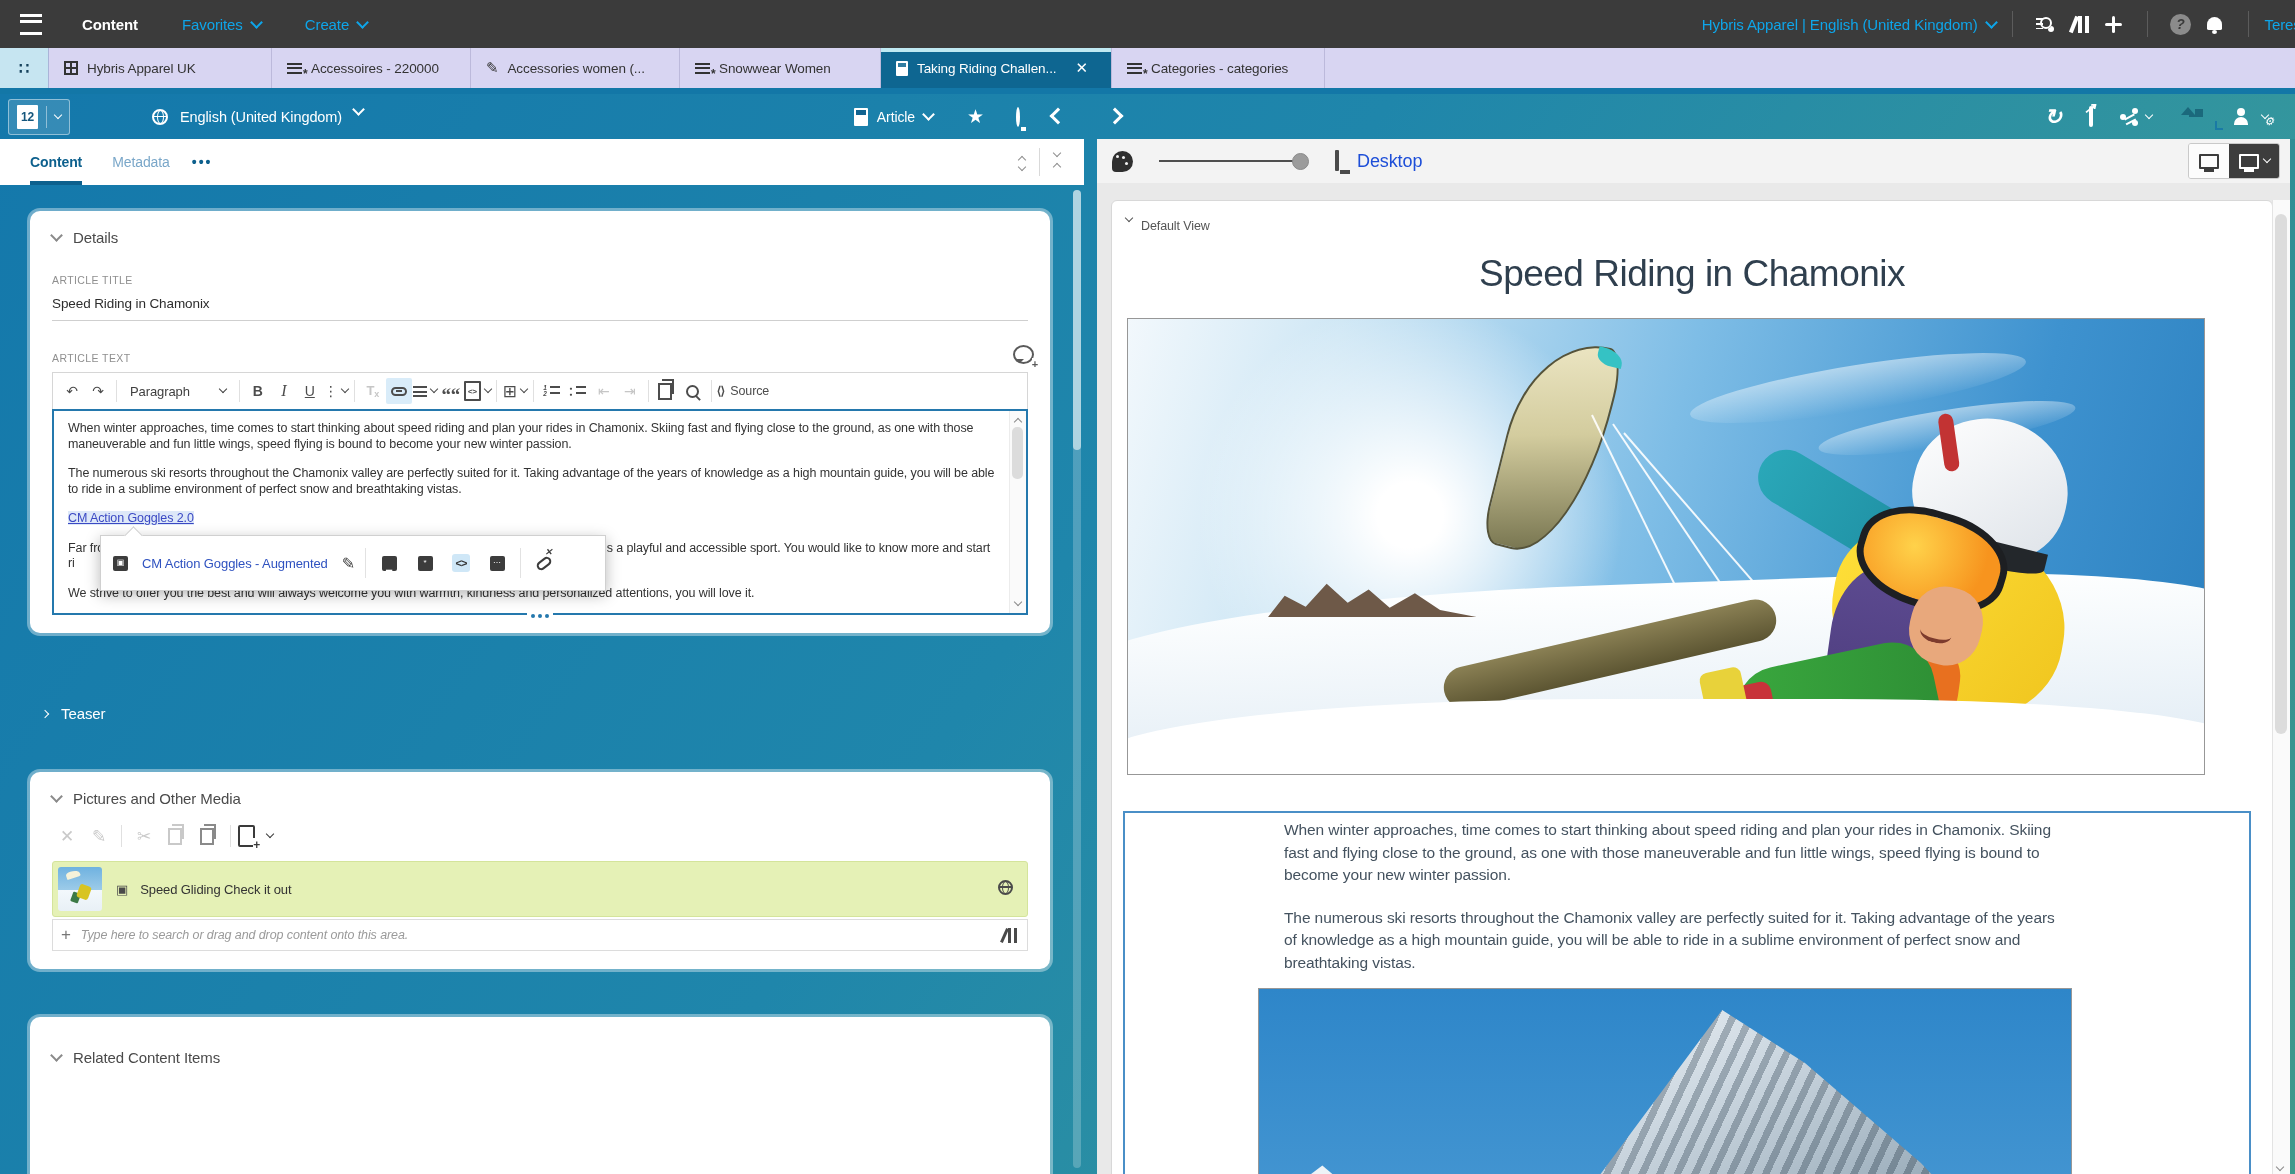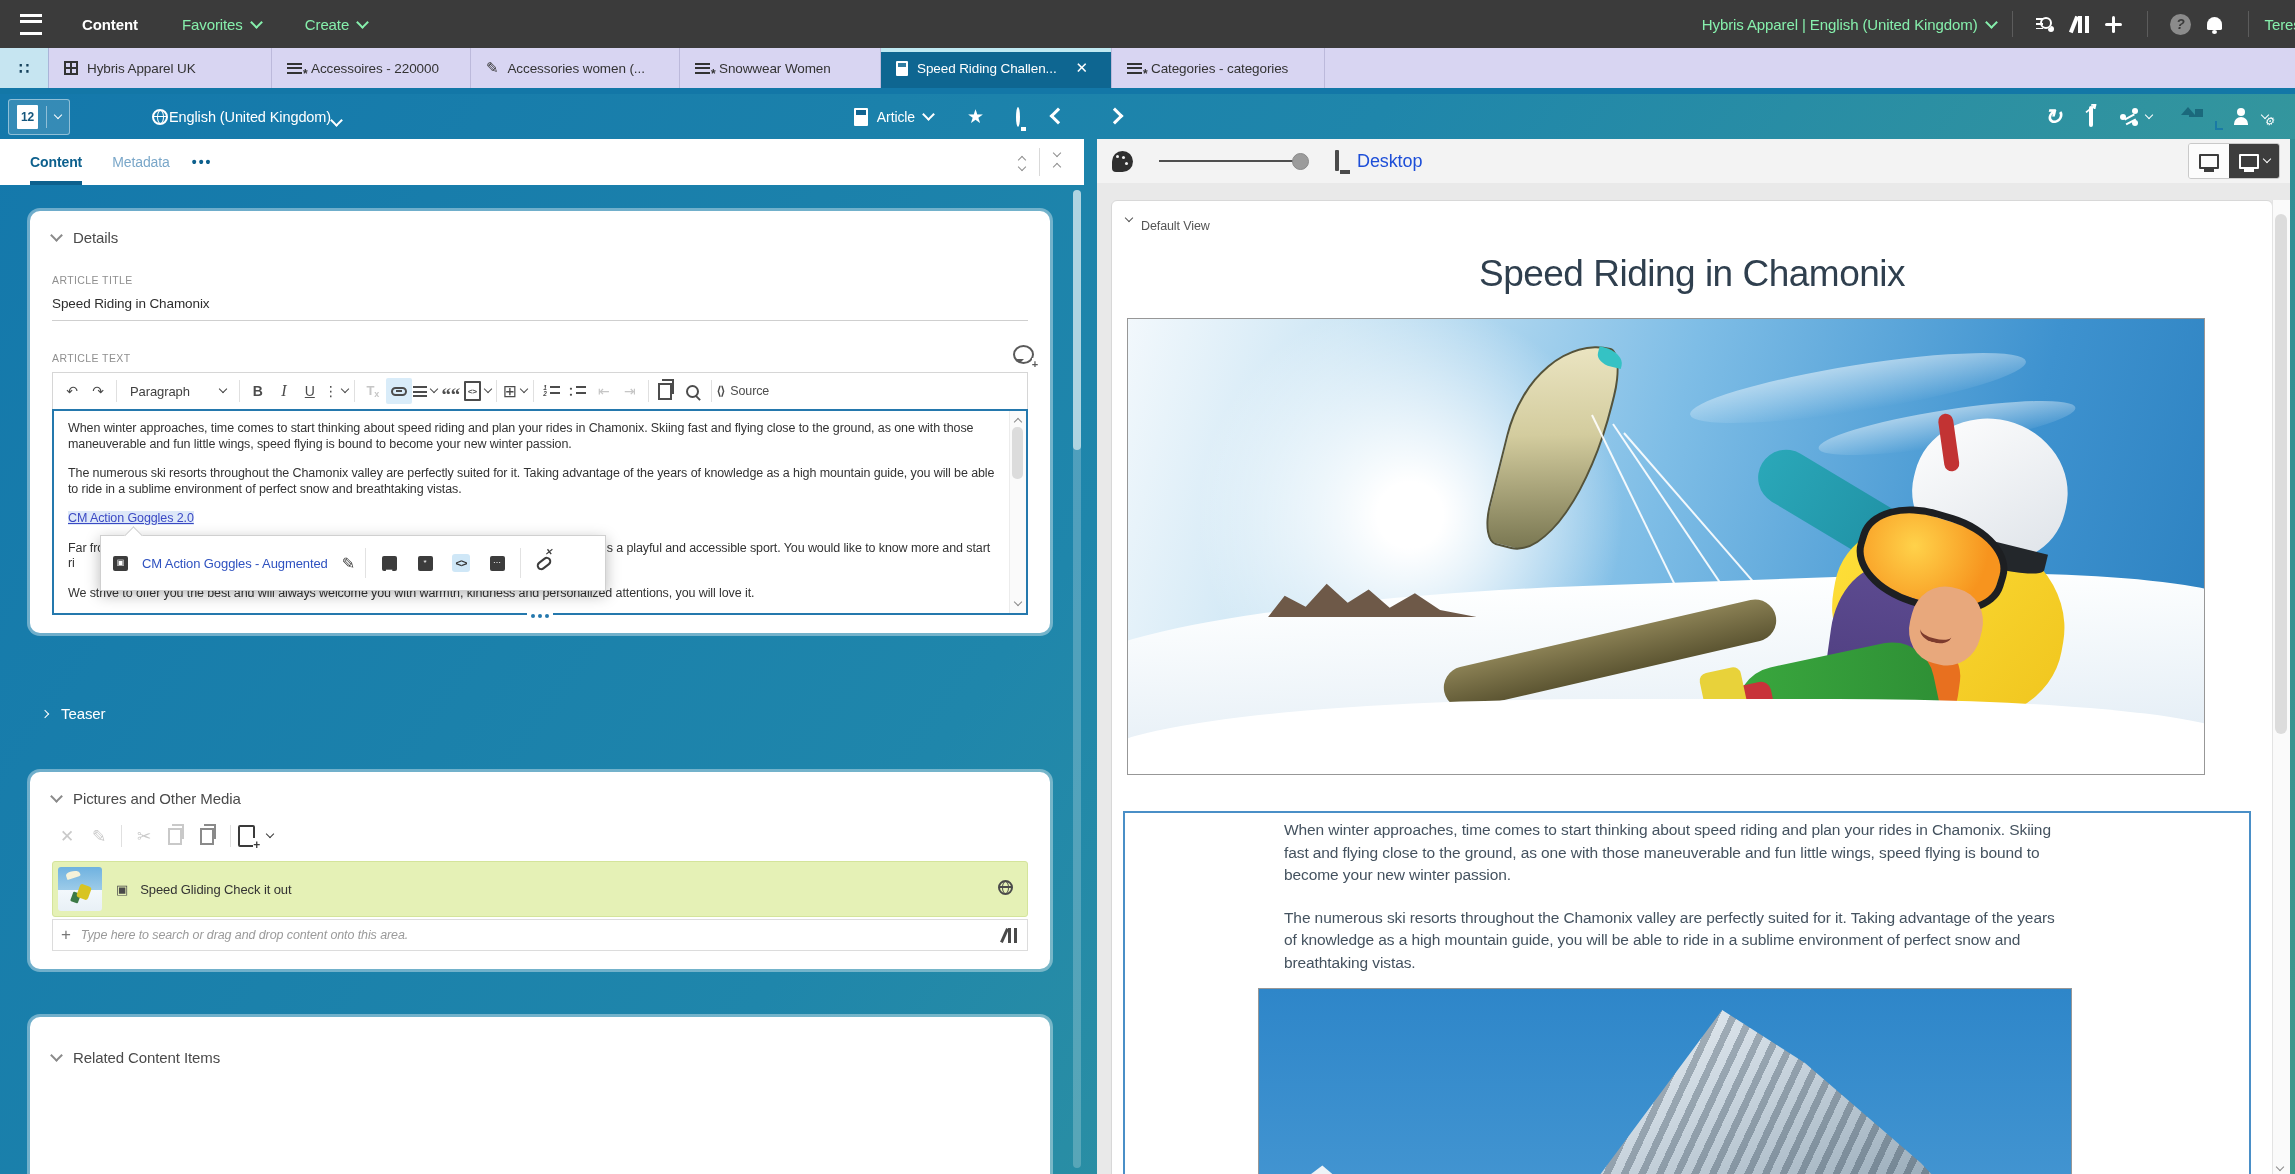--- a/index.html
+++ b/index.html
@@ -12,21 +12,21 @@
   .ch{display:inline-block;width:7px;height:7px;border-right:2px solid currentColor;border-bottom:2px solid currentColor;transform:rotate(45deg);margin-top:-4px}
   .ch.sm{width:5px;height:5px;border-width:1.5px}
   .ch.up{transform:rotate(-135deg);margin-top:3px}
   .ch.lt{transform:rotate(135deg);margin-top:0}
   .ch.rt{transform:rotate(-45deg);margin-top:0}
 
   
   .topbar{position:absolute;top:0;left:0;right:0;height:48px;background:#3b3b3b;color:#fff;display:flex;align-items:center;font-size:15px}
   .icon-burger{width:22px;height:15px;border-top:3px solid #fff;border-bottom:3px solid #fff;position:relative;margin:0 0 0 20px}
   .icon-burger::before{content:"";position:absolute;left:0;right:0;top:3px;height:3px;background:#fff}
-  .tb-item{margin-left:44px;display:flex;align-items:center;gap:9px;color:#86efac;cursor:default}
+  .tb-item{margin-left:44px;display:flex;align-items:center;gap:9px;color:#0ea5e9;cursor:default}
   .tb-item.first{margin-left:40px;font-weight:bold;color:#fff}
   .tb-right{margin-left:auto;display:flex;align-items:center;gap:0;margin-right:16px}
   .tb-sep{width:1px;height:26px;background:#5c5c5c;margin:0 16px}
   .tb-ic{width:34px;display:flex;justify-content:center}
   .icon-docsearch{position:relative;width:20px;height:16px}
   .icon-docsearch::before{content:"";position:absolute;left:0;top:2px;width:7px;height:11px;
      background:repeating-linear-gradient(to bottom,#fff 0 2px,transparent 2px 5px)}
   .icon-docsearch::after{content:"";position:absolute;right:4px;top:1px;width:8px;height:8px;border:2.5px solid #fff;border-radius:50%;box-shadow:5px 6px 0 -3px #fff}
   .icon-books{position:relative;width:18px;height:17px}
   .icon-books::before{content:"";position:absolute;right:0;top:0;width:4px;height:17px;background:#fff;box-shadow:-7px 0 0 #fff}
@@ -58,21 +58,21 @@
 
   
   .main{position:absolute;top:94px;left:0;right:0;bottom:0;background:linear-gradient(125deg,#1478ab 0%,#1f86ab 45%,#45a392 100%)}
 
   
   .lp{position:absolute;left:0;top:0;width:1084px;bottom:0}
   .lp-toolbar{position:absolute;top:0;left:0;right:0;height:45px;display:flex;align-items:center;color:#fff;font-size:14.5px}
   .viewtoggle{margin-left:8px;height:34px;padding:0 8px;border:1px solid rgba(255,255,255,.45);background:rgba(255,255,255,.14);border-radius:3px;display:flex;align-items:center;gap:8px}
   .ic12{width:21px;height:24px;background:#fff;color:#14567c;font-size:12px;font-weight:bold;display:flex;align-items:center;justify-content:center;border-radius:1px}
   .vt-sep{width:1px;height:22px;background:rgba(255,255,255,.45)}
-  .locale{margin-left:82px;display:flex;align-items:flex-end;gap:1px}
+  .locale{margin-left:82px;display:flex;align-items:flex-start;gap:12px}
   .icon-globe{display:inline-block;width:16px;height:16px;border:2px solid currentColor;border-radius:50%;position:relative;box-sizing:border-box;flex:none}
   .icon-globe::before{content:"";position:absolute;left:50%;top:-1px;bottom:-1px;width:7px;margin-left:-3.5px;border:1.5px solid currentColor;border-radius:50%;box-sizing:border-box}
   .icon-globe::after{content:"";position:absolute;left:-1px;right:-1px;top:50%;height:1.5px;margin-top:-1px;background:currentColor}
   .lp-tb-right{margin-left:auto;display:flex;align-items:center;gap:0;margin-right:20px}
   .icon-docw{position:relative;width:14px;height:18px;background:#fff;border-radius:1px}
   .icon-docw::after{content:"";position:absolute;left:2px;top:2px;right:2px;height:5px;background:#11638f}
   .star{font-size:19px;line-height:1}
   .icon-bulb{position:relative;width:13px;height:13px;border:2px solid #fff;border-radius:50%}
   .icon-bulb::after{content:"";position:absolute;left:3px;bottom:-6px;width:5px;height:4px;background:#fff}
 
@@ -330,21 +330,21 @@
     <div class="tab" style="width:178px">
       <span class="icon-pen">✎</span>
         <span class="lbl">Accessories women (...</span>
       </div>
     <div class="tab" style="width:170px">
       <i class="icon-cat"></i>
         <span class="lbl">Snowwear Women</span>
       </div>
     <div class="tab active" style="width:200px">
       <i class="icon-adoc"></i>
-        <span class="lbl">Speed Riding Challen...</span>
+        <span class="lbl">Taking Riding Challen...</span>
       <span class="x">✕</span>
       </div>
     <div class="tab" style="width:182px">
       <i class="icon-cat"></i>
         <span class="lbl">Categories - categories</span>
       </div>
   </div>
   <div class="tabline"></div>
 
   <div class="main">

